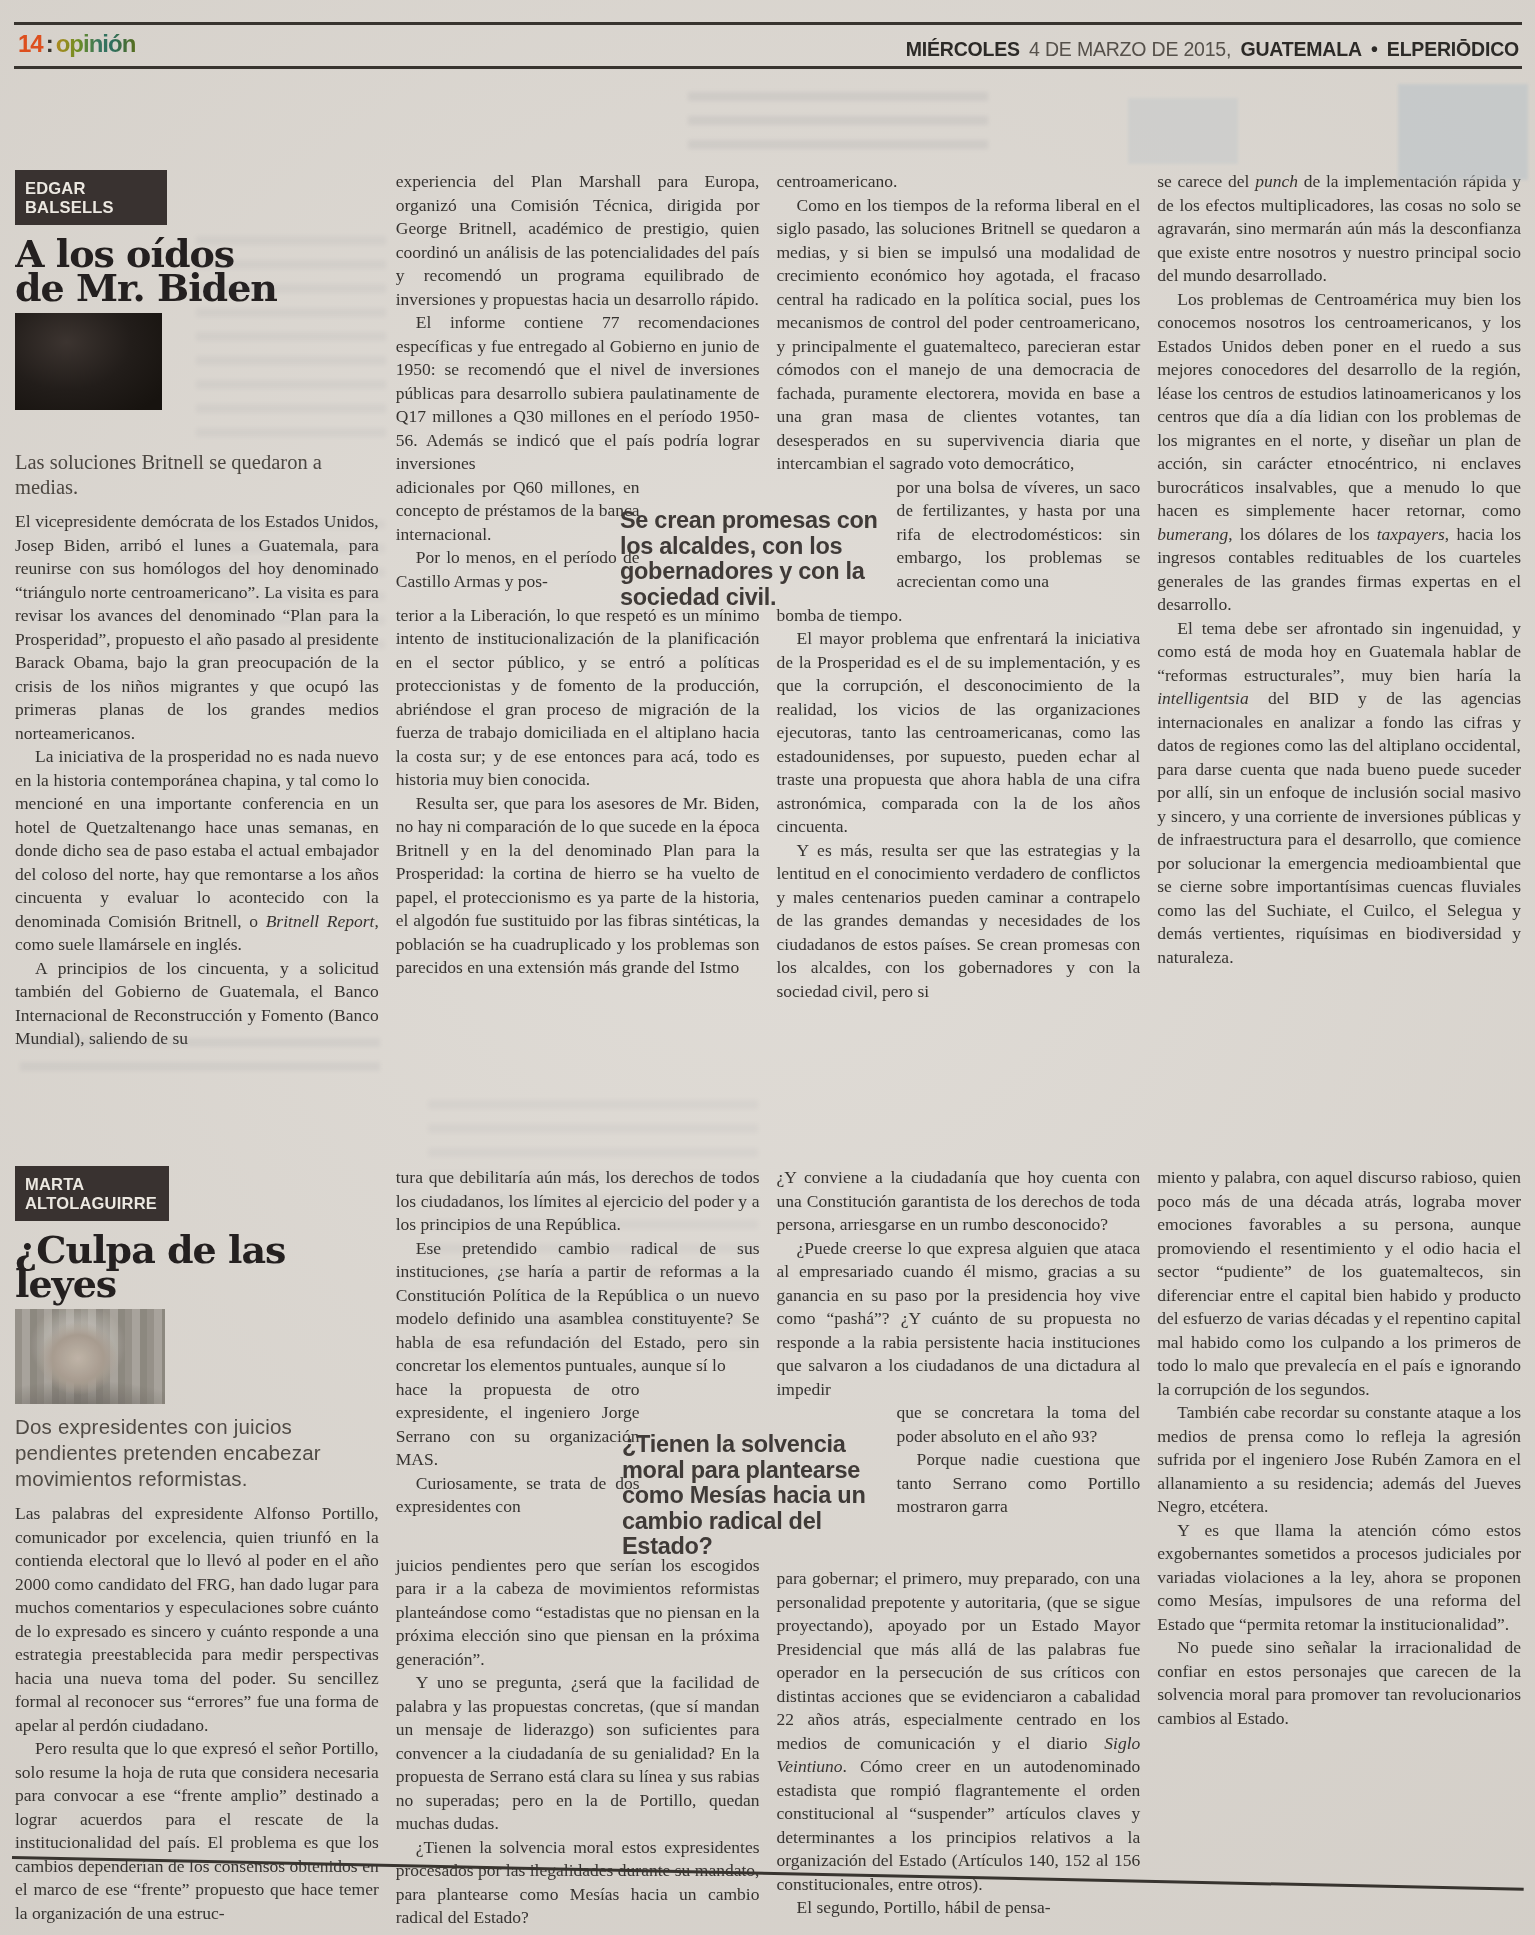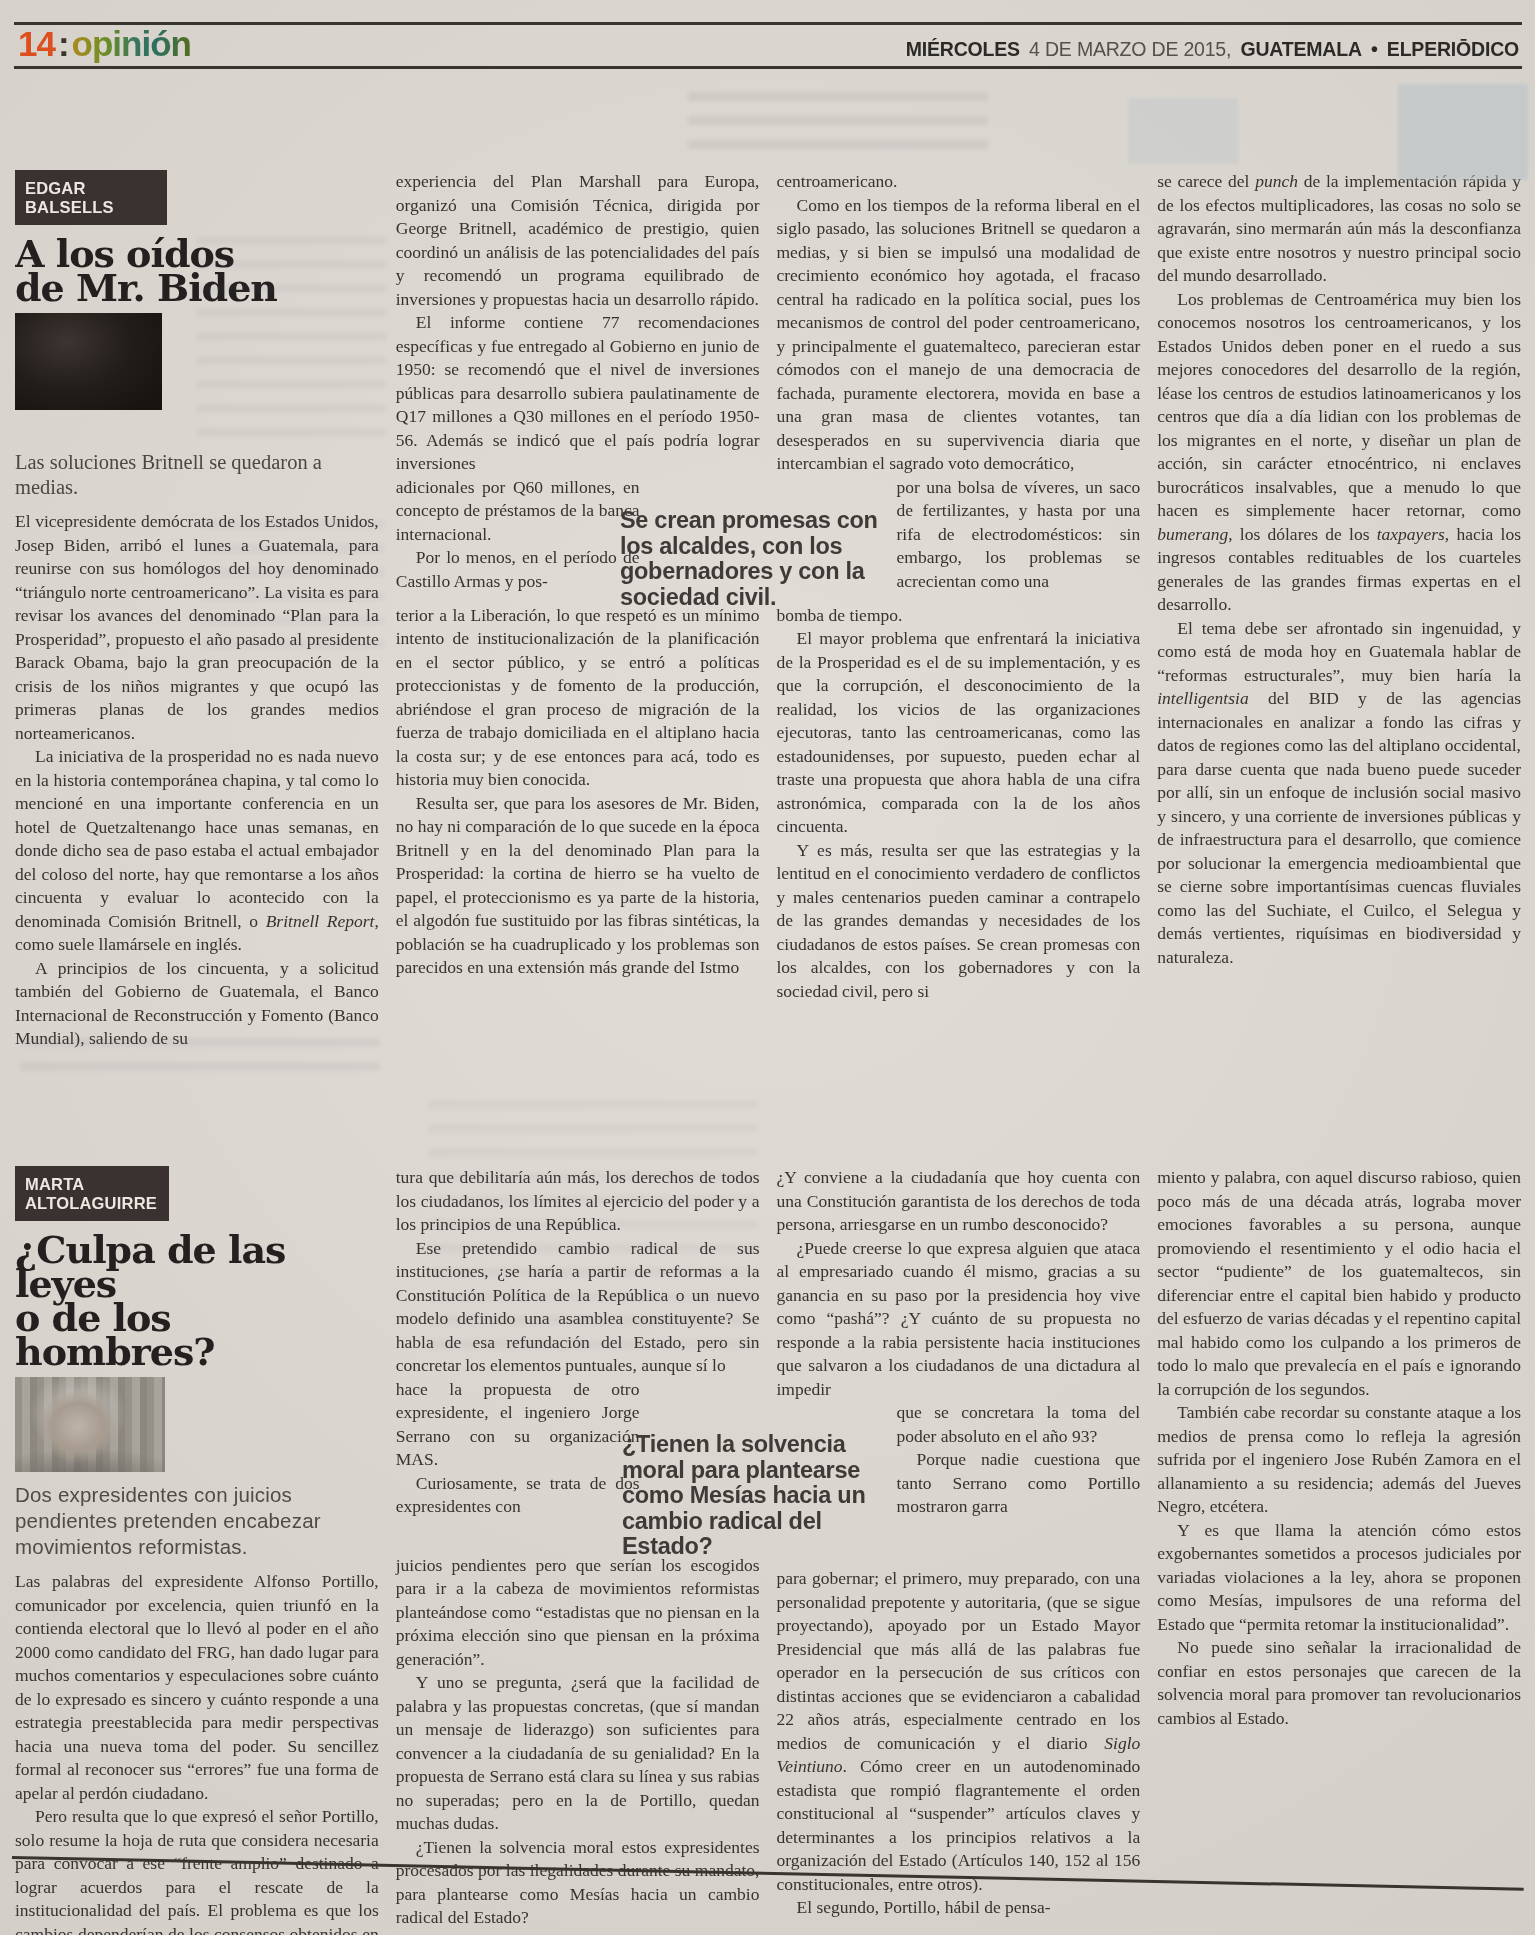--- a/index.html
+++ b/index.html
@@ -11,21 +11,21 @@
     overflow:hidden;
     font-family:"Liberation Serif", serif;
     color:#35322e;
   }
   .rule { position:absolute; background:#38342f; height:3px; }
   .rule-top   { left:14px; top:22px;  width:1508px; }
   .rule-top2  { left:14px; top:66px;  width:1508px; }
   .rule-bottom{ left:12px; top:1856px; width:1512px; transform:rotate(1.2deg); transform-origin:left center; }
 
   
-  .folio { position:absolute; left:18px; top:26px; font-family:"Liberation Sans",sans-serif; font-weight:700; font-size:35px; line-height:36px; letter-spacing:-1px; }
+  .folio { position:absolute; left:18px; top:26px; font-family:"Liberation Sans",sans-serif; font-weight:700; font-size:24px; line-height:36px; letter-spacing:-1px; }
   .folio-num { color:#dd4f1e; }
   .folio-colon { color:#3a362f; padding:0 3px; }
   .folio-section {
     background:linear-gradient(90deg,#ad8a1f 0%,#6e8e23 28%,#37755f 55%,#2e6e5e 72%,#566e1f 100%);
     -webkit-background-clip:text; background-clip:text; color:transparent;
   }
   .dateline { position:absolute; right:16px; top:38px; font-family:"Liberation Sans",sans-serif; font-size:19.5px; letter-spacing:-0.2px; color:#2c2a27; }
   .dateline .bold { font-weight:700;margin-top:20px; }
   .dateline .mid  { font-weight:400; color:#55504a; }
   .dateline span { margin-left:4px; }
@@ -163,21 +163,20 @@
   </section>
 
   <section class="article art2">
     <div class="col c1">
       <div class="byline-box">
         <span>MARTA</span>
         <span>ALTOLAGUIRRE</span>
       </div>
       <h1 class="headline">
         <span>¿Culpa de las leyes</span>
-        <span>o de los hombres?</span>
       </h1>
       <div class="photo photo-marta"></div>
       <p class="lede lede-sans">Dos expresidentes con juicios pendientes pretenden encabezar movimientos reformistas.</p>
       <p class="body">Las palabras del expresidente Alfonso Portillo, comunicador por excelencia, quien triunfó en la contienda electoral que lo llevó al poder en el año 2000 como candidato del FRG, han dado lugar para muchos comentarios y especulaciones sobre cuánto de lo expresado es sincero y cuánto responde a una estrategia preestablecida para medir perspectivas hacia una nueva toma del poder. Su sencillez formal al reconocer sus “errores” fue una forma de apelar al perdón ciudadano.</p>
       <p class="body ind">Pero resulta que lo que expresó el señor Portillo, solo resume la hoja de ruta que considera necesaria para convocar a ese “frente amplio” destinado a lograr acuerdos para el rescate de la institucionalidad del país. El problema es que los cambios dependerían de los consensos obtenidos en el marco de ese “frente” propuesto que hace temer la organización de una estruc-</p>
     </div>
 
     <div class="col c2">
       <p class="body">tura que debilitaría aún más, los derechos de todos los ciudadanos, los límites al ejercicio del poder y a los principios de una República.</p>
       <p class="body ind">Ese pretendido cambio radical de sus instituciones, ¿se haría a partir de reformas a la Constitución Política de la República o un nuevo modelo definido una asamblea constituyente? Se habla de esa refundación del Estado, pero sin concretar los elementos puntuales, aunque sí lo</p>

